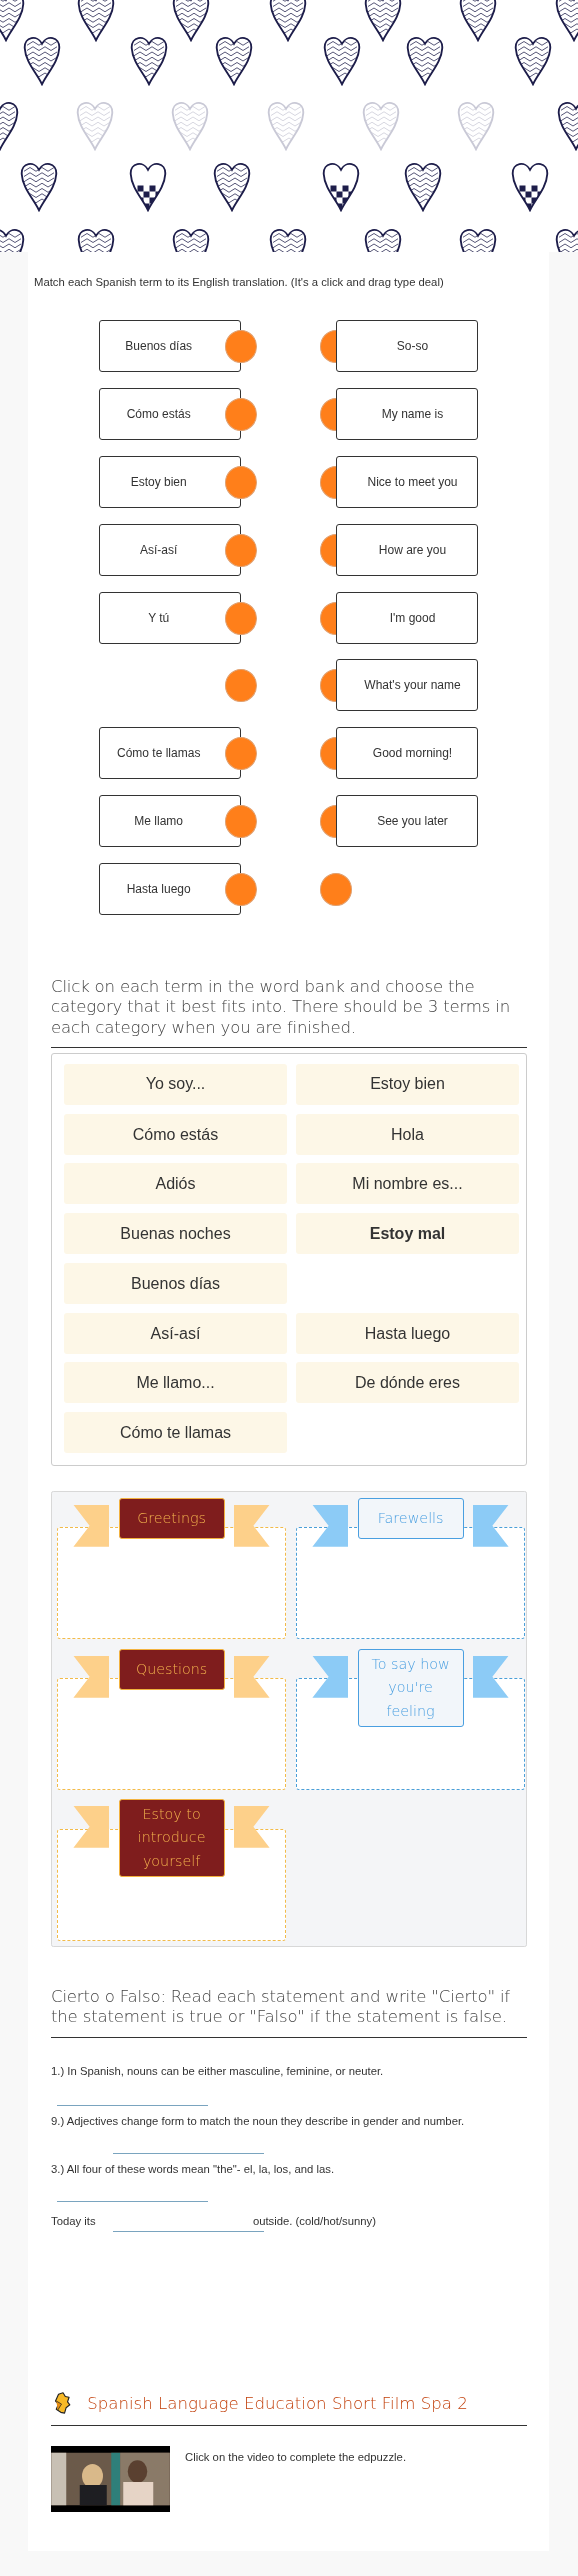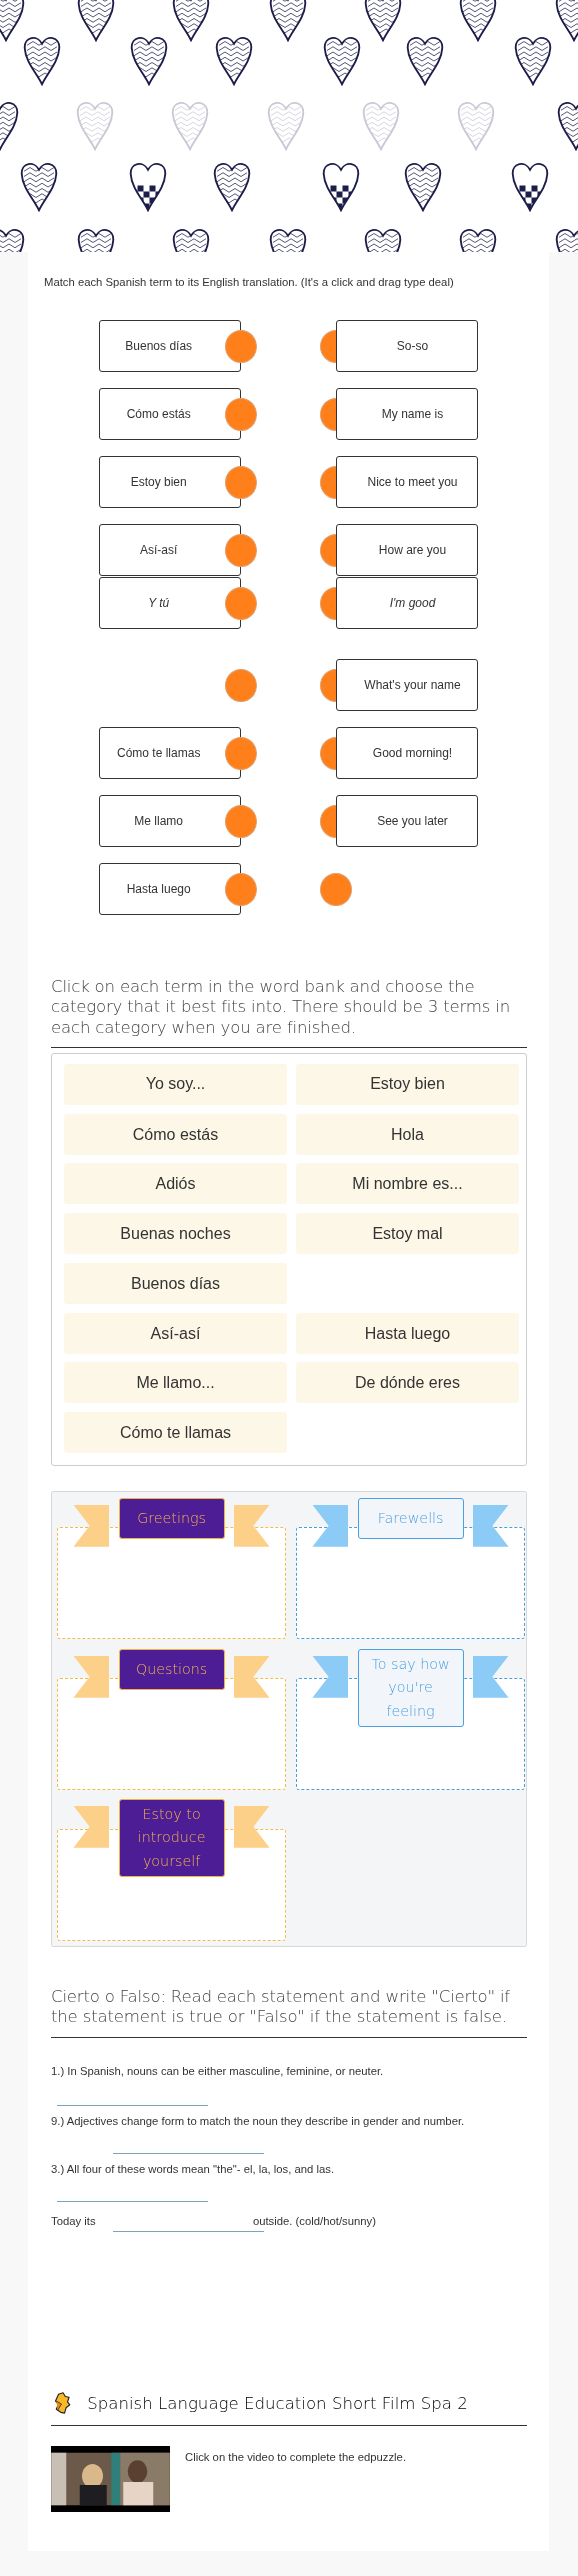--- a/index.html
+++ b/index.html
@@ -29,21 +29,21 @@
     position: absolute; left: 28px; top: 252px; width: 521px; height: 2324px;
     background: #ffffff;
   }
   .page-bottom {
     position: absolute; left: 0; top: 2551px; width: 579px; height: 25px;
     background: #f8f8f8;
   }
 
   
   .match-instr {
-    position: absolute; left: 44px; top: 273px; width: 452px;
+    position: absolute; left: 34px; top: 273px; width: 452px;
     font-size: 11.3px; line-height: 19.6px; color: #333;
   }
   .match-row { position: absolute; left: 0; width: 579px; height: 53px; }
   .mbox {
     position: absolute; width: 142px; height: 52px;
     border: 1.1px solid #333; border-radius: 3px; background: #fff;
     display: flex; align-items: center; justify-content: center;
     font-size: 12px; color: #333;
   }
   .mbox.left { left: 99px; padding-right: 22.6px; }
@@ -93,40 +93,40 @@
   .ribbon-wing {
     position: absolute; top: 6.8px; width: 36px; height: 42px;
     background: #fdd08a;
   }
   .ribbon-wing.l { left: -22.6px; clip-path: polygon(0 0, 100% 0, 100% 100%, 0 100%, 45% 50%); }
   .ribbon-wing.r { right: -22.6px; clip-path: polygon(0 0, 100% 0, 55% 50%, 100% 100%, 0 100%); }
   .blue .ribbon-wing { background: #8ccbf6; }
   .ribbon-box {
     position: absolute; left: 0; top: 0; width: 106px; min-height: 41px;
     left: 22.6px;
-    background: #4c1d95; border: 1.5px solid #f2b23f; border-radius: 3px;
+    background: #7f1d1d; border: 1.5px solid #f2b23f; border-radius: 3px;
     display: flex; align-items: center; justify-content: center; text-align: center;
     font-size: 14.3px; color: #f2b24d; line-height: 23.4px; padding: 3px 4.5px;
     font-family: "DejaVu Sans", sans-serif; font-weight: 300;
   }
   .blue .ribbon-box { background: #f2f6fa; border-color: #4a9fe0; color: #4a9fe0; }
 
   
   .tf-item {
     position: absolute; left: 51px; width: 476px;
     font-size: 11.3px; line-height: 19.6px; color: #333;
   }
   .blank-abs { position: absolute; height: 0.8px; border-bottom: 1.1px solid #7aa4bf; width: 151px; }
 
   
   .vid-title {
     position: absolute; left: 51px; top: 2382px; width: 476px; height: 44px;
     border-bottom: 1.1px solid #333; display: flex; align-items: center;
   }
-  .vid-title .txt { font-size: 16.6px; color: #000000; margin-left: 16.6px;
+  .vid-title .txt { font-size: 16.6px; color: #c2410c; margin-left: 16.6px;
     font-family: "DejaVu Sans", sans-serif; font-weight: 300; }
   .vid-thumb {
     position: absolute; left: 51px; top: 2446px; width: 119px; height: 66px;
     background: #000; overflow: hidden; cursor: pointer;
   }
   .vid-desc { position: absolute; left: 185px; top: 2451px; font-size: 11.3px; color: #333; }
 </style>
 </head>
 <body>
 
@@ -822,21 +822,21 @@
     <div class="match-row" style="top: 524px;">
       <div class="mbox left">
         <span>Así-así</span>
       </div>
       <div class="mdot left"></div>
       <div class="mdot right"></div>
       <div class="mbox right">
         <span>How are you</span>
       </div>
     </div>
-    <div class="match-row" style="top: 577px; font-style: italic;">
+    <div class="match-row" style="top: 592px;">
       <div class="mbox left">
         <span>Y tú</span>
       </div>
       <div class="mdot left"></div>
       <div class="mdot right"></div>
       <div class="mbox right">
         <span>I'm good</span>
       </div>
     </div>
     <div class="match-row" style="top: 659px;">
@@ -877,21 +877,21 @@
 
 <div class="section-title" style="top:977px;">Click on each term in the word bank and choose the category that it best fits into. There should be 3 terms in each category when you are finished.</div>
 <div class="wordbank" id="wordbank">
     <div class="word" style="left: 12px; top: 9.8px;">Yo soy...</div>
     <div class="word" style="left: 244px; top: 9.8px;">Estoy bien</div>
     <div class="word" style="left: 12px; top: 60px;">Cómo estás</div>
     <div class="word" style="left: 244px; top: 60px;">Hola</div>
     <div class="word" style="left: 12px; top: 109px;">Adiós</div>
     <div class="word" style="left: 244px; top: 109px;">Mi nombre es...</div>
     <div class="word" style="left: 12px; top: 159px;">Buenas noches</div>
-    <div class="word" style="left: 244px; top: 159px;">Estoy mal</div>
+    <div class="word" style="left: 244px; top: 159px; font-weight: bold;">Estoy mal</div>
     <div class="word" style="left: 12px; top: 209px;">Buenos días</div>
     <div class="word" style="left: 12px; top: 259px;">Así-así</div>
     <div class="word" style="left: 244px; top: 259px;">Hasta luego</div>
     <div class="word" style="left: 12px; top: 308px;">Me llamo...</div>
     <div class="word" style="left: 244px; top: 308px;">De dónde eres</div>
     <div class="word" style="left: 12px; top: 358px;">Cómo te llamas</div>
   </div>
 <div class="categories" id="categories">
     <div class="">
       <div class="cat-drop " style="left:4.5px; top:35px;"></div>

